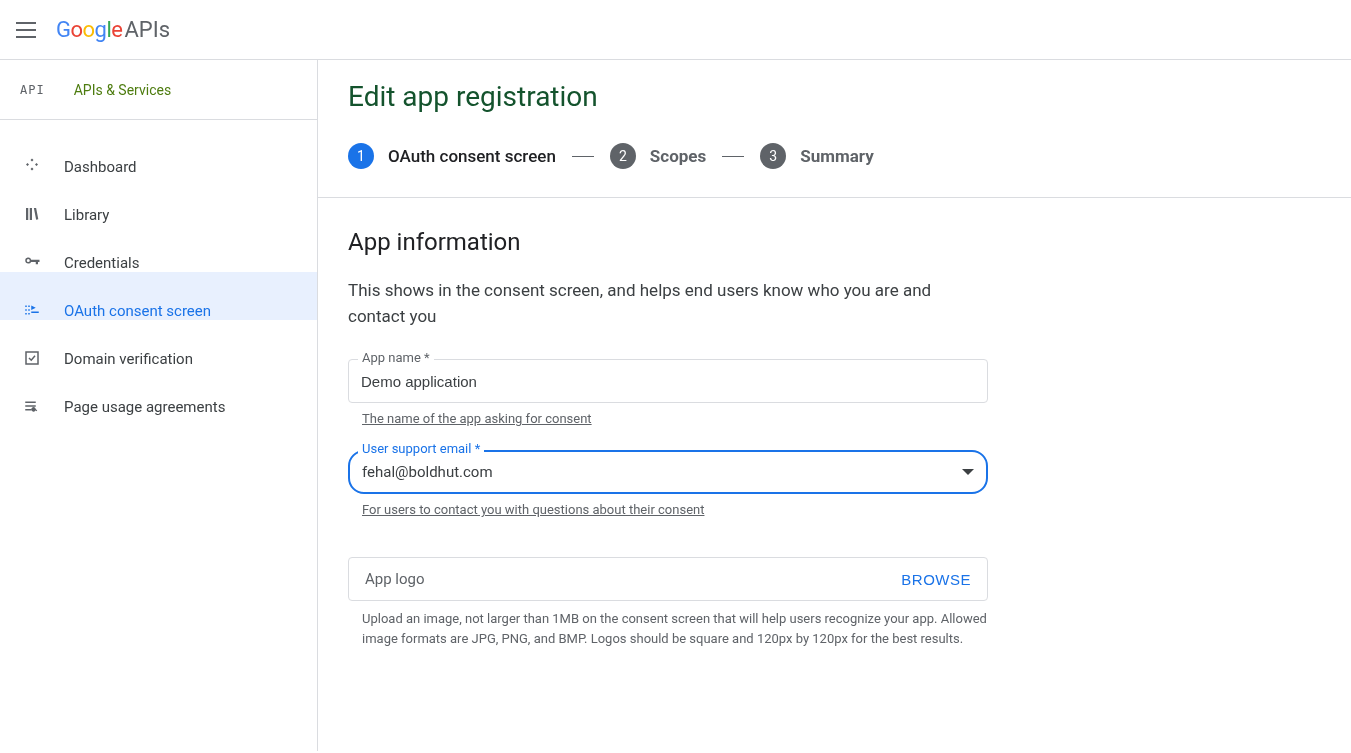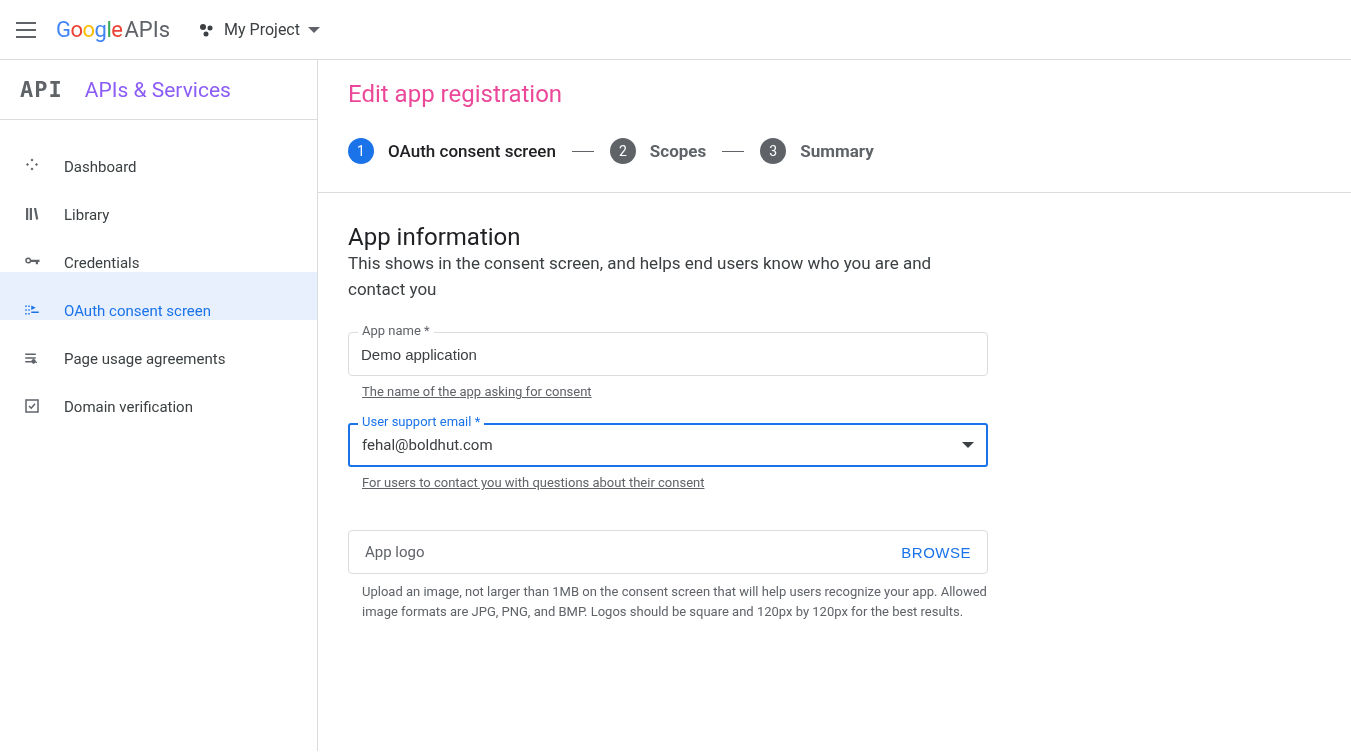--- a/index.html
+++ b/index.html
@@ -94,29 +94,29 @@
     }
     .sidebar-header {
       height: 60px;
       display: flex;
       align-items: center;
       padding: 0 20px;
       border-bottom: 1px solid #dadce0;
     }
     .sidebar-header-icon {
       font-family: monospace;
-      font-weight: bold;
-      color: #5f6368;
-      font-size: 22px;
-      margin-right: 22px;
+      font-weight: normal;
+      color: #5f6368;
+      font-size: 12px;
+      margin-right: 29px;
       letter-spacing: 1px;
     }
     .sidebar-title {
-      font-size: 21px;
-      color: #8b5cf6;
+      font-size: 14px;
+      color: #4d7c0f;
     }
     .sidebar-nav {
       padding-top: 8px;
     }
     .sidebar-item {
       display: flex;
       align-items: flex-end;
       height: 48px;
       padding: 0 22px;
       cursor: pointer;
@@ -139,22 +139,22 @@
       align-items: center;
       justify-content: center;
       flex-shrink: 0;
     }
     
     .main {
       flex: 1;
       overflow-y: auto;
     }
     .page-title {
-      font-size: 24px;
-      color: #ec4899;
+      font-size: 28px;
+      color: #14532d;
       padding: 20px 30px;
       font-weight: 400;
     }
     .stepper {
       display: flex;
       align-items: center;
       padding: 10px 30px 28px 30px;
       border-bottom: 1px solid #dadce0;
       gap: 16px;
     }
@@ -192,20 +192,21 @@
       background: #5f6368;
     }
     
     .form-section {
       padding: 30px;
       max-width: 1010px;
     }
     .section-title {
       font-size: 24px;
       color: #202124;
+      margin-bottom: 22px;
       font-weight: 400;
     }
     .section-desc {
       font-size: 17px;
       color: #3c4043;
       margin-bottom: 30px;
       line-height: 1.5;
       max-width: 640px;
     }
     .form-field {
@@ -230,21 +231,21 @@
       height: 44px;
       border: 1px solid #dadce0;
       border-radius: 4px;
       padding: 0 12px;
       font-size: 15px;
       color: #3c4043;
       outline: none;
     }
     .field-select-wrap {
       border: 2px solid #1a73e8;
-      border-radius: 3px;
+      border-radius: 16px;
       height: 44px;
       display: flex;
       align-items: center;
       padding: 0 12px;
       justify-content: space-between;
     }
     .field-select-value {
       font-size: 15px;
       color: #3c4043;
     }
@@ -305,29 +306,20 @@
     <span></span>
       <span></span>
       <span></span>
   </div>
   <div class="logo">
     <span class="logo-google">
       <span class="logo-g1">G</span><span class="logo-o1">o</span><span class="logo-o2">o</span><span class="logo-g2">g</span><span class="logo-l">l</span><span class="logo-e">e</span>
     </span>
     <span class="logo-apis">APIs</span>
   </div>
-  <div class="project-selector">
-    <svg class="project-dots" viewBox="0 0 16 16">
-      <circle cx="5" cy="5" r="3" fill="#3c4043"></circle>
-      <circle cx="12" cy="6" r="2.5" fill="#3c4043"></circle>
-      <circle cx="8" cy="12" r="2.5" fill="#3c4043"></circle>
-    </svg>
-    <span class="project-name">My Project</span>
-    <span class="project-caret"></span>
-  </div>
 </div>
 
 <div class="layout">
 
   <div class="sidebar">
     <div class="sidebar-header">
       <span class="sidebar-header-icon">API</span>
       <span class="sidebar-title">APIs &amp; Services</span>
     </div>
     <div class="sidebar-nav">
@@ -358,34 +350,34 @@
       <div class="sidebar-item active">
         <span class="sidebar-icon">
           <svg width="18" height="18" viewBox="0 0 24 24" fill="currentColor">
               <path d="M3 6h2v2H3V6zm0 5h2v2H3v-2zm0 5h2v2H3v-2zm4-10h2v2H7V6zm0 5h2v2H7v-2zm0 5h2v2H7v-2zm4-10l6 3-6 3V6zm0 8h10v2H11v-2z"></path>
             </svg>
         </span>
         <span>OAuth consent screen</span>
       </div>
       <div class="sidebar-item">
         <span class="sidebar-icon">
-          <svg width="18" height="18" viewBox="0 0 24 24" fill="currentColor">
-              <path d="M3 6h14v2H3V6zm0 5h14v2H3v-2zm0 5h8v2H3v-2zm14 1a3 3 0 1 1 0-1l2 2-1 1-2-2z"></path>
-            </svg>
-        </span>
-        <span>Page usage agreements</span>
-      </div>
-      <div class="sidebar-item">
-        <span class="sidebar-icon">
           <svg width="18" height="18" viewBox="0 0 24 24" fill="none" stroke="currentColor" stroke-width="2">
               <rect x="4" y="4" width="16" height="16"></rect>
               <path d="M8 12l3 3 5-6"></path>
             </svg>
         </span>
         <span>Domain verification</span>
+      </div>
+      <div class="sidebar-item">
+        <span class="sidebar-icon">
+          <svg width="18" height="18" viewBox="0 0 24 24" fill="currentColor">
+              <path d="M3 6h14v2H3V6zm0 5h14v2H3v-2zm0 5h8v2H3v-2zm14 1a3 3 0 1 1 0-1l2 2-1 1-2-2z"></path>
+            </svg>
+        </span>
+        <span>Page usage agreements</span>
       </div>
     </div>
   </div>
 
   <div class="main">
     <div class="page-title">Edit app registration</div>
 
     <div class="stepper">
       <div class="step">
         <div class="step-circle active">1</div>

